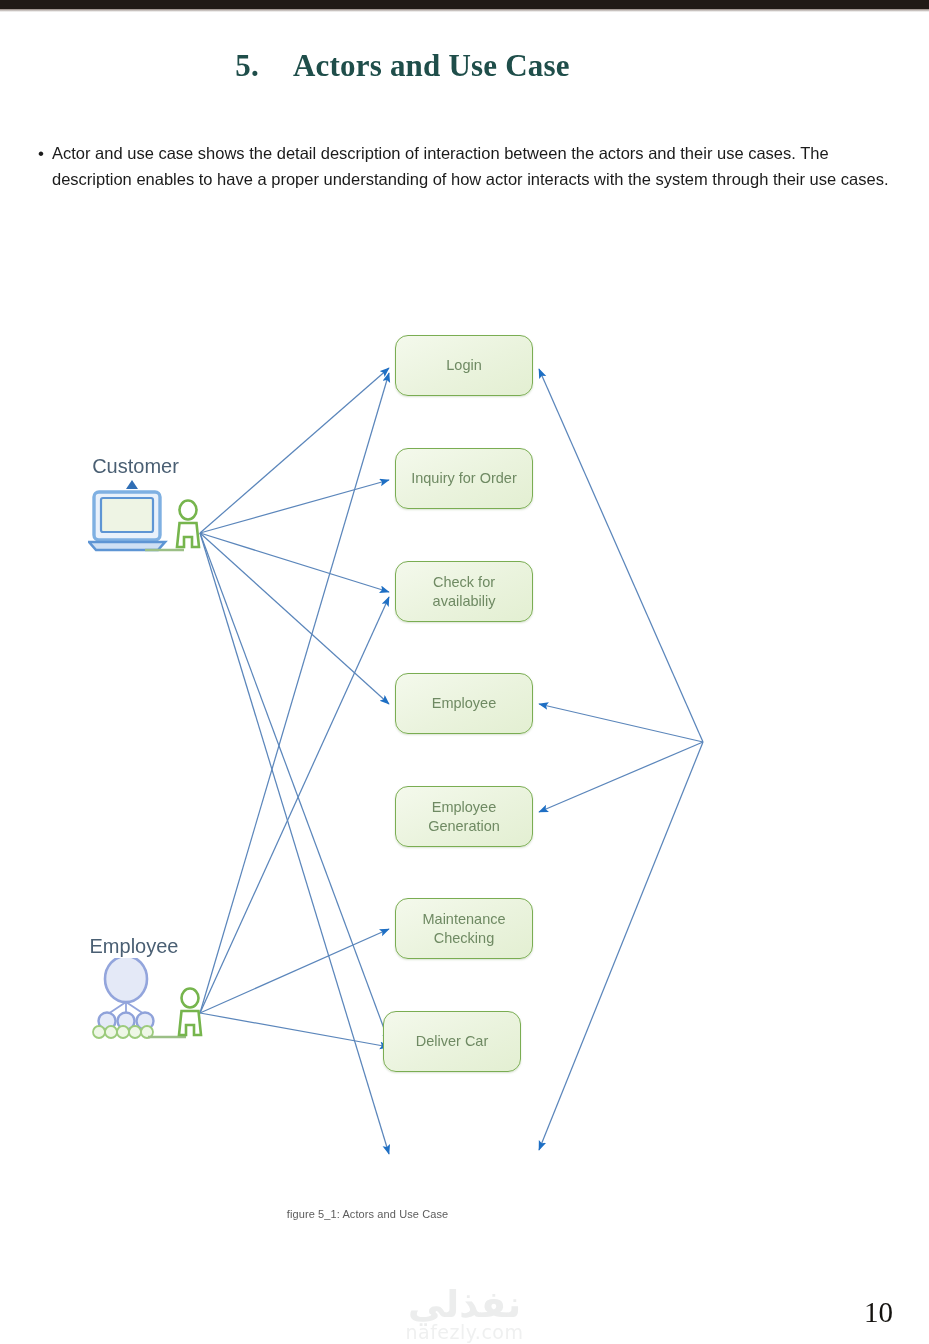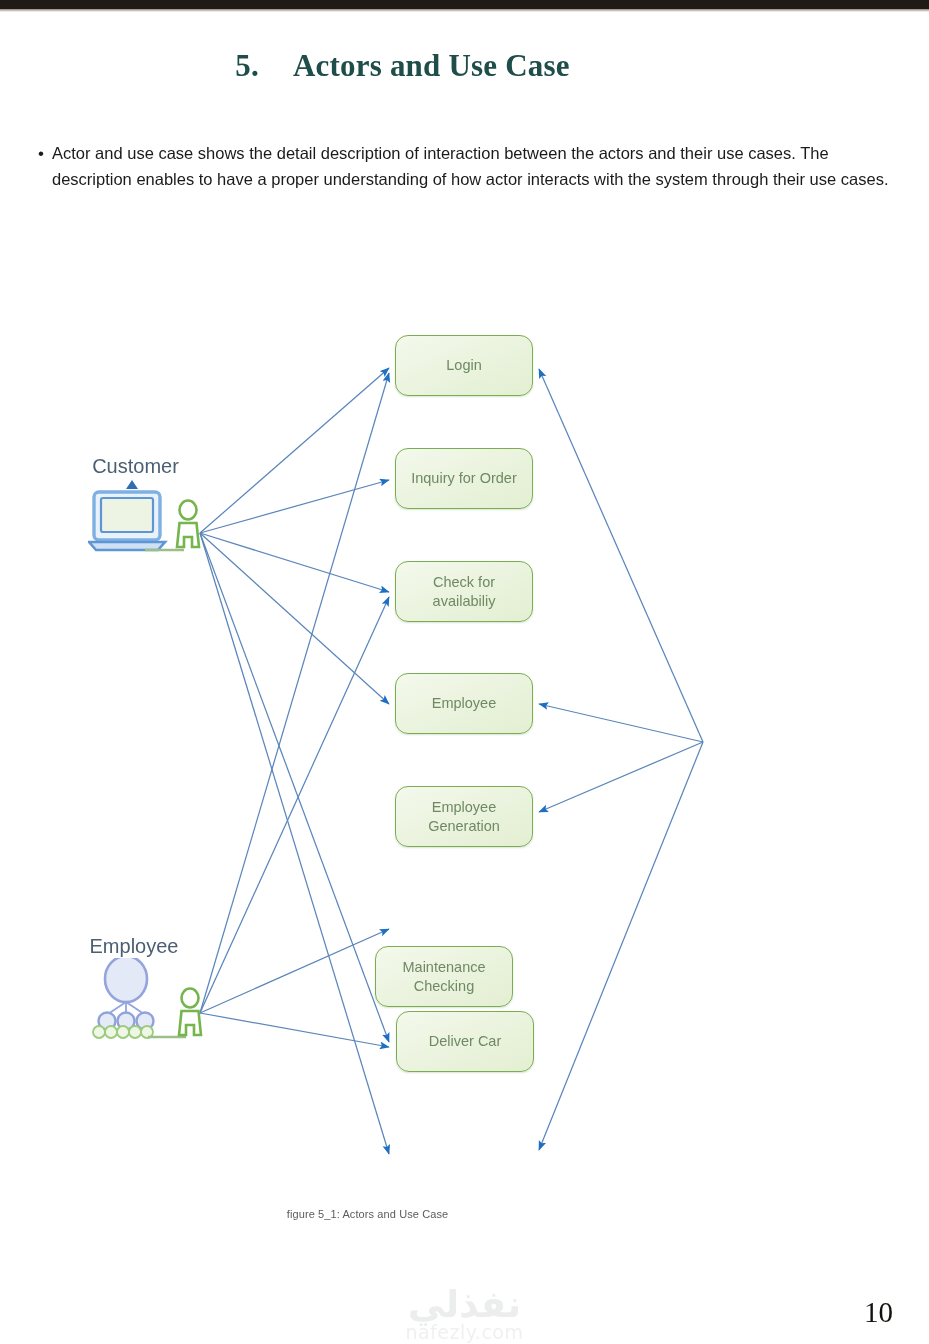--- a/index.html
+++ b/index.html
@@ -201,22 +201,22 @@
       <path d="M703,442 L539,512"></path>
       <path d="M703,442 L539,850"></path>
     </g>
   </svg>
 
   <div class="usecase" style="left:395px; top:35px;">Login</div>
   <div class="usecase" style="left:395px; top:148px;">Inquiry for Order</div>
   <div class="usecase" style="left:395px; top:261px;">Check for availabiliy</div>
   <div class="usecase" style="left:395px; top:373px;">Employee</div>
   <div class="usecase" style="left:395px; top:486px;">Employee Generation</div>
-  <div class="usecase" style="left:375px; top:598px;margin-top:48px;">Maintenance Checking</div>
-  <div class="usecase" style="left:396px; top:711px;">Deliver Car</div>
+  <div class="usecase" style="left:395px; top:598px;">Maintenance Checking</div>
+  <div class="usecase" style="left:383px; top:711px;">Deliver Car</div>
 
   <div class="actor" style="left:88px; top:155px; width:120px;">
     <div class="actor-label" style="width:95px;">Customer</div>
     <div class="actor-art" style="width:120px; height:75px;">
       <svg width="120" height="78" viewBox="0 0 120 78" xmlns="http://www.w3.org/2000/svg">
 
         <path d="M44,2 L50,11 L38,11 z" fill="#2f6eb5"></path>
 
         <rect x="6" y="14" width="66" height="48" rx="5" fill="#e9f1fb" stroke="#7fb0e2" stroke-width="3.4"></rect>
         <rect x="13" y="20" width="52" height="34" rx="2" fill="#eef4e4" stroke="#5e95d4" stroke-width="2.2"></rect>

